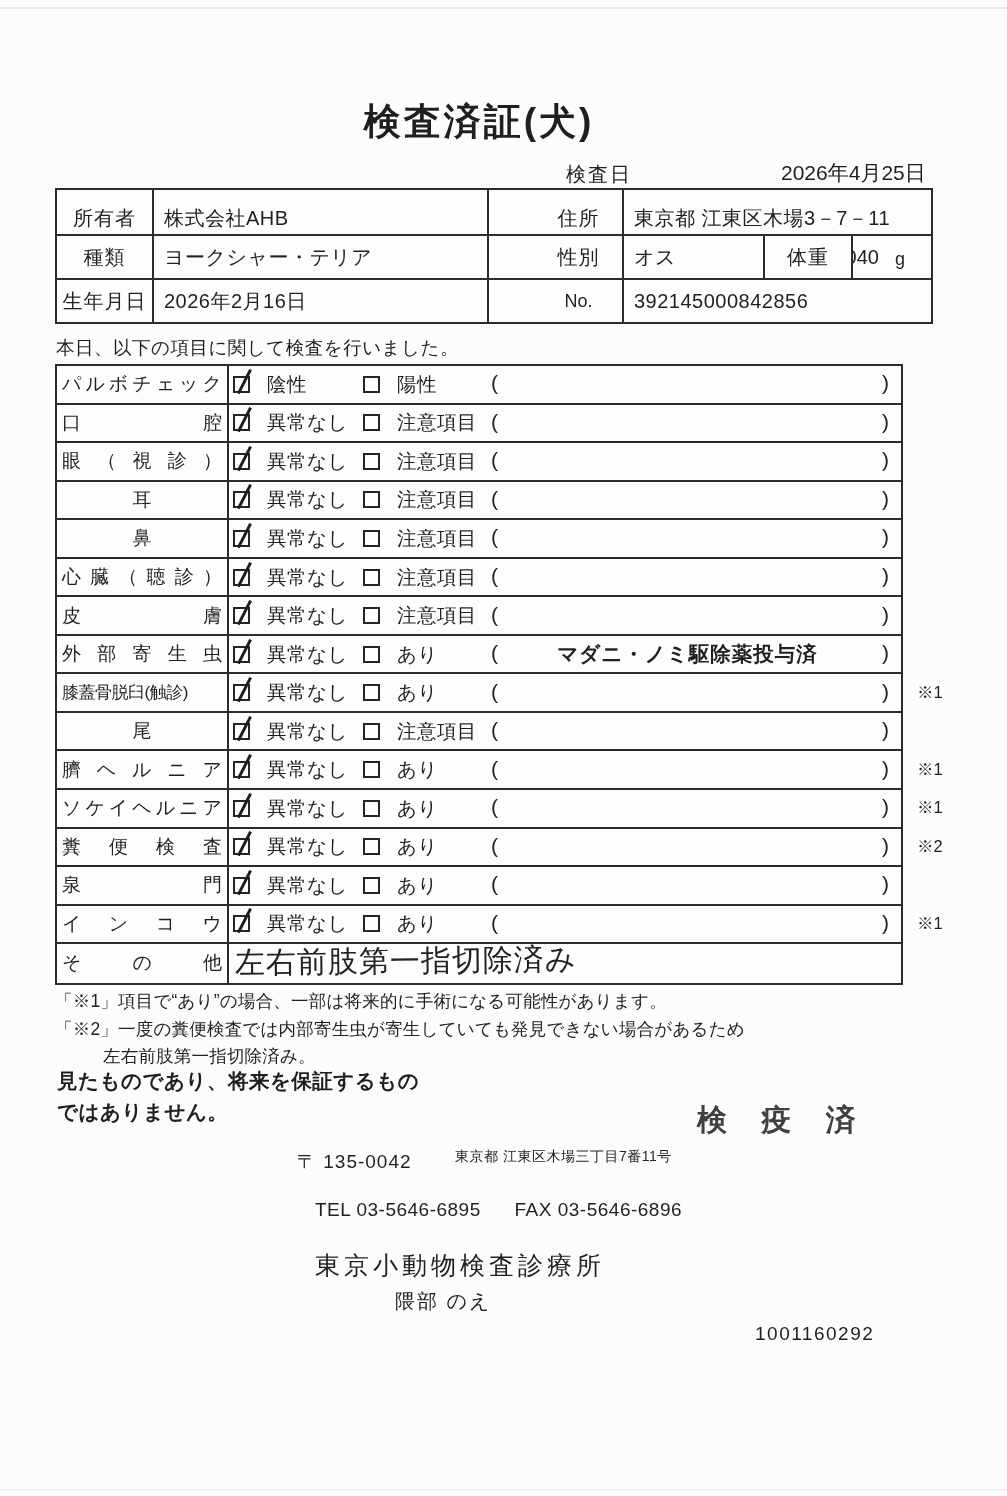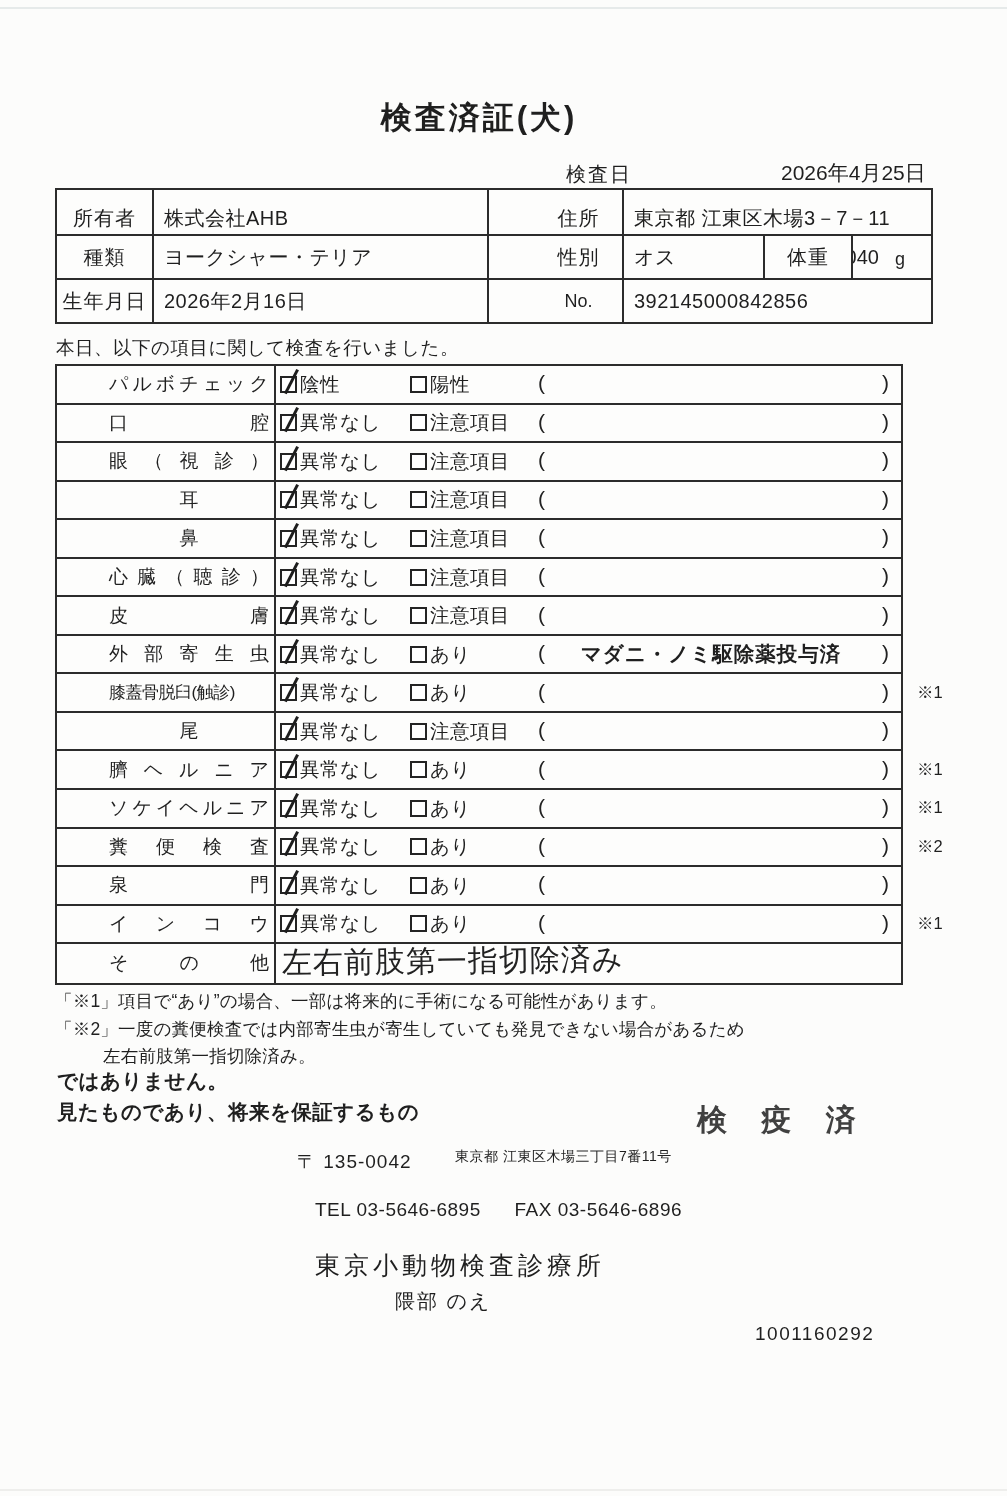--- a/index.html
+++ b/index.html
@@ -9,21 +9,21 @@
     width:1007px;height:1496px;
     background:#fcfcfb;
     font-family:"Liberation Sans", sans-serif;
     color:#1f1f1f;
     overflow:hidden;
   }
   .scan-top{position:absolute;top:7px;left:0;width:100%;height:2px;background:#e6eaea;}
   .scan-bottom{position:absolute;top:1489px;left:0;width:100%;height:2px;background:#eeeeec;}
 
   .title{position:absolute;left:55px;top:97px;width:848px;text-align:center;
-         font-size:31px;font-weight:bold;letter-spacing:3px;}
+         font-size:37px;font-weight:bold;letter-spacing:3px;}
 
   .exam-date-label{position:absolute;left:566px;top:161px;font-size:20px;letter-spacing:2px;}
   .exam-date{position:absolute;left:781px;top:159px;font-size:21px;}
 
   
   .htable{position:absolute;left:55px;width:878px;border:2px solid #2c2c2c;
           box-sizing:border-box;background:#fdfdfc;}
   .t-owner{top:188px;height:60px;display:flex;}
   .t-info{top:234px;}
   .htrow{display:flex;height:42px;border-bottom:2px solid #2c2c2c;}
@@ -38,32 +38,32 @@
   .weight-cell{justify-content:flex-end;padding-right:26px;}
   .weight-unit{font-size:18px;margin-left:16px;margin-top:4px;}
   .no-label{font-size:18px;letter-spacing:0;}
 
   .intro{position:absolute;left:56px;top:335px;font-size:18.5px;letter-spacing:0.5px;}
 
   
   .main-table{position:absolute;left:55px;top:364px;width:848px;
               border:2px solid #2c2c2c;box-sizing:border-box;background:#fdfdfc;}
   .mrow{position:relative;display:flex;height:38.55px;border-bottom:2px solid #2c2c2c;
-        box-sizing:border-box;padding-left:47px;}
+        box-sizing:border-box;}
   .mrow:last-child{border-bottom:none;}
   .mlabel{flex:0 0 172px;border-right:2px solid #2c2c2c;display:flex;align-items:center;
           padding:0 5px;box-sizing:border-box;font-size:19px;overflow:hidden;}
   .lab{width:100%;white-space:nowrap;}
   .lab.justify{text-align:justify;text-align-last:justify;text-justify:inter-character;}
   .lab.center{text-align:center;}
   .lab.plain{text-align:left;font-size:17px;letter-spacing:-0.5px;}
   .mbody{flex:1;position:relative;display:flex;align-items:center;font-size:19.5px;}
   .opt{position:absolute;display:flex;align-items:center;}
   .opt.o1{left:4px;} .opt.o2{left:134px;}
-  .opt-label{margin-left:3px;letter-spacing:0.5px;}
+  .opt-label{margin-left:17px;letter-spacing:0.5px;}
   .cb{width:13px;height:13px;border:2px solid #242424;position:relative;
       flex:0 0 13px;background:#fff;}
   .cb.checked::after{content:"";position:absolute;left:2px;bottom:-2px;width:3px;height:27px;
       background:#1d1d1d;transform-origin:0 100%;transform:rotate(27deg);}
   .paren{position:absolute;font-size:21px;color:#222;top:50%;transform:translateY(-54%);}
   .po{left:262px;} .pc{right:12px;}
   .paren-text{position:absolute;left:275px;right:30px;text-align:center;
               font-weight:bold;font-size:20.5px;letter-spacing:1px;}
   .mark{position:absolute;left:860px;font-size:16.5px;top:50%;transform:translateY(-50%);
         white-space:nowrap;}
@@ -413,22 +413,22 @@
       </div>
     </div>
 
   <div class="notes">
     <div class="note">「※1」項目で“あり”の場合、一部は将来的に手術になる可能性があります。</div>
     <div class="note">「※2」一度の糞便検査では内部寄生虫が寄生していても発見できない場合があるため</div>
     <div class="note indent">左右前肢第一指切除済み。</div>
   </div>
 
   <div class="disclaimer">
+    <div>見たものであり、将来を保証するもの</div>
     <div>ではありません。</div>
-    <div>見たものであり、将来を保証するもの</div>
   </div>
 
   <div class="stamp">検 疫 済</div>
 
   <div class="postal">〒 135-0042</div>
   <div class="postal-address">東京都 江東区木場三丁目7番11号</div>
 
   <div class="tel-line">
     <span class="tel">TEL 03-5646-6895</span>
     <span class="fax">FAX 03-5646-6896</span>

